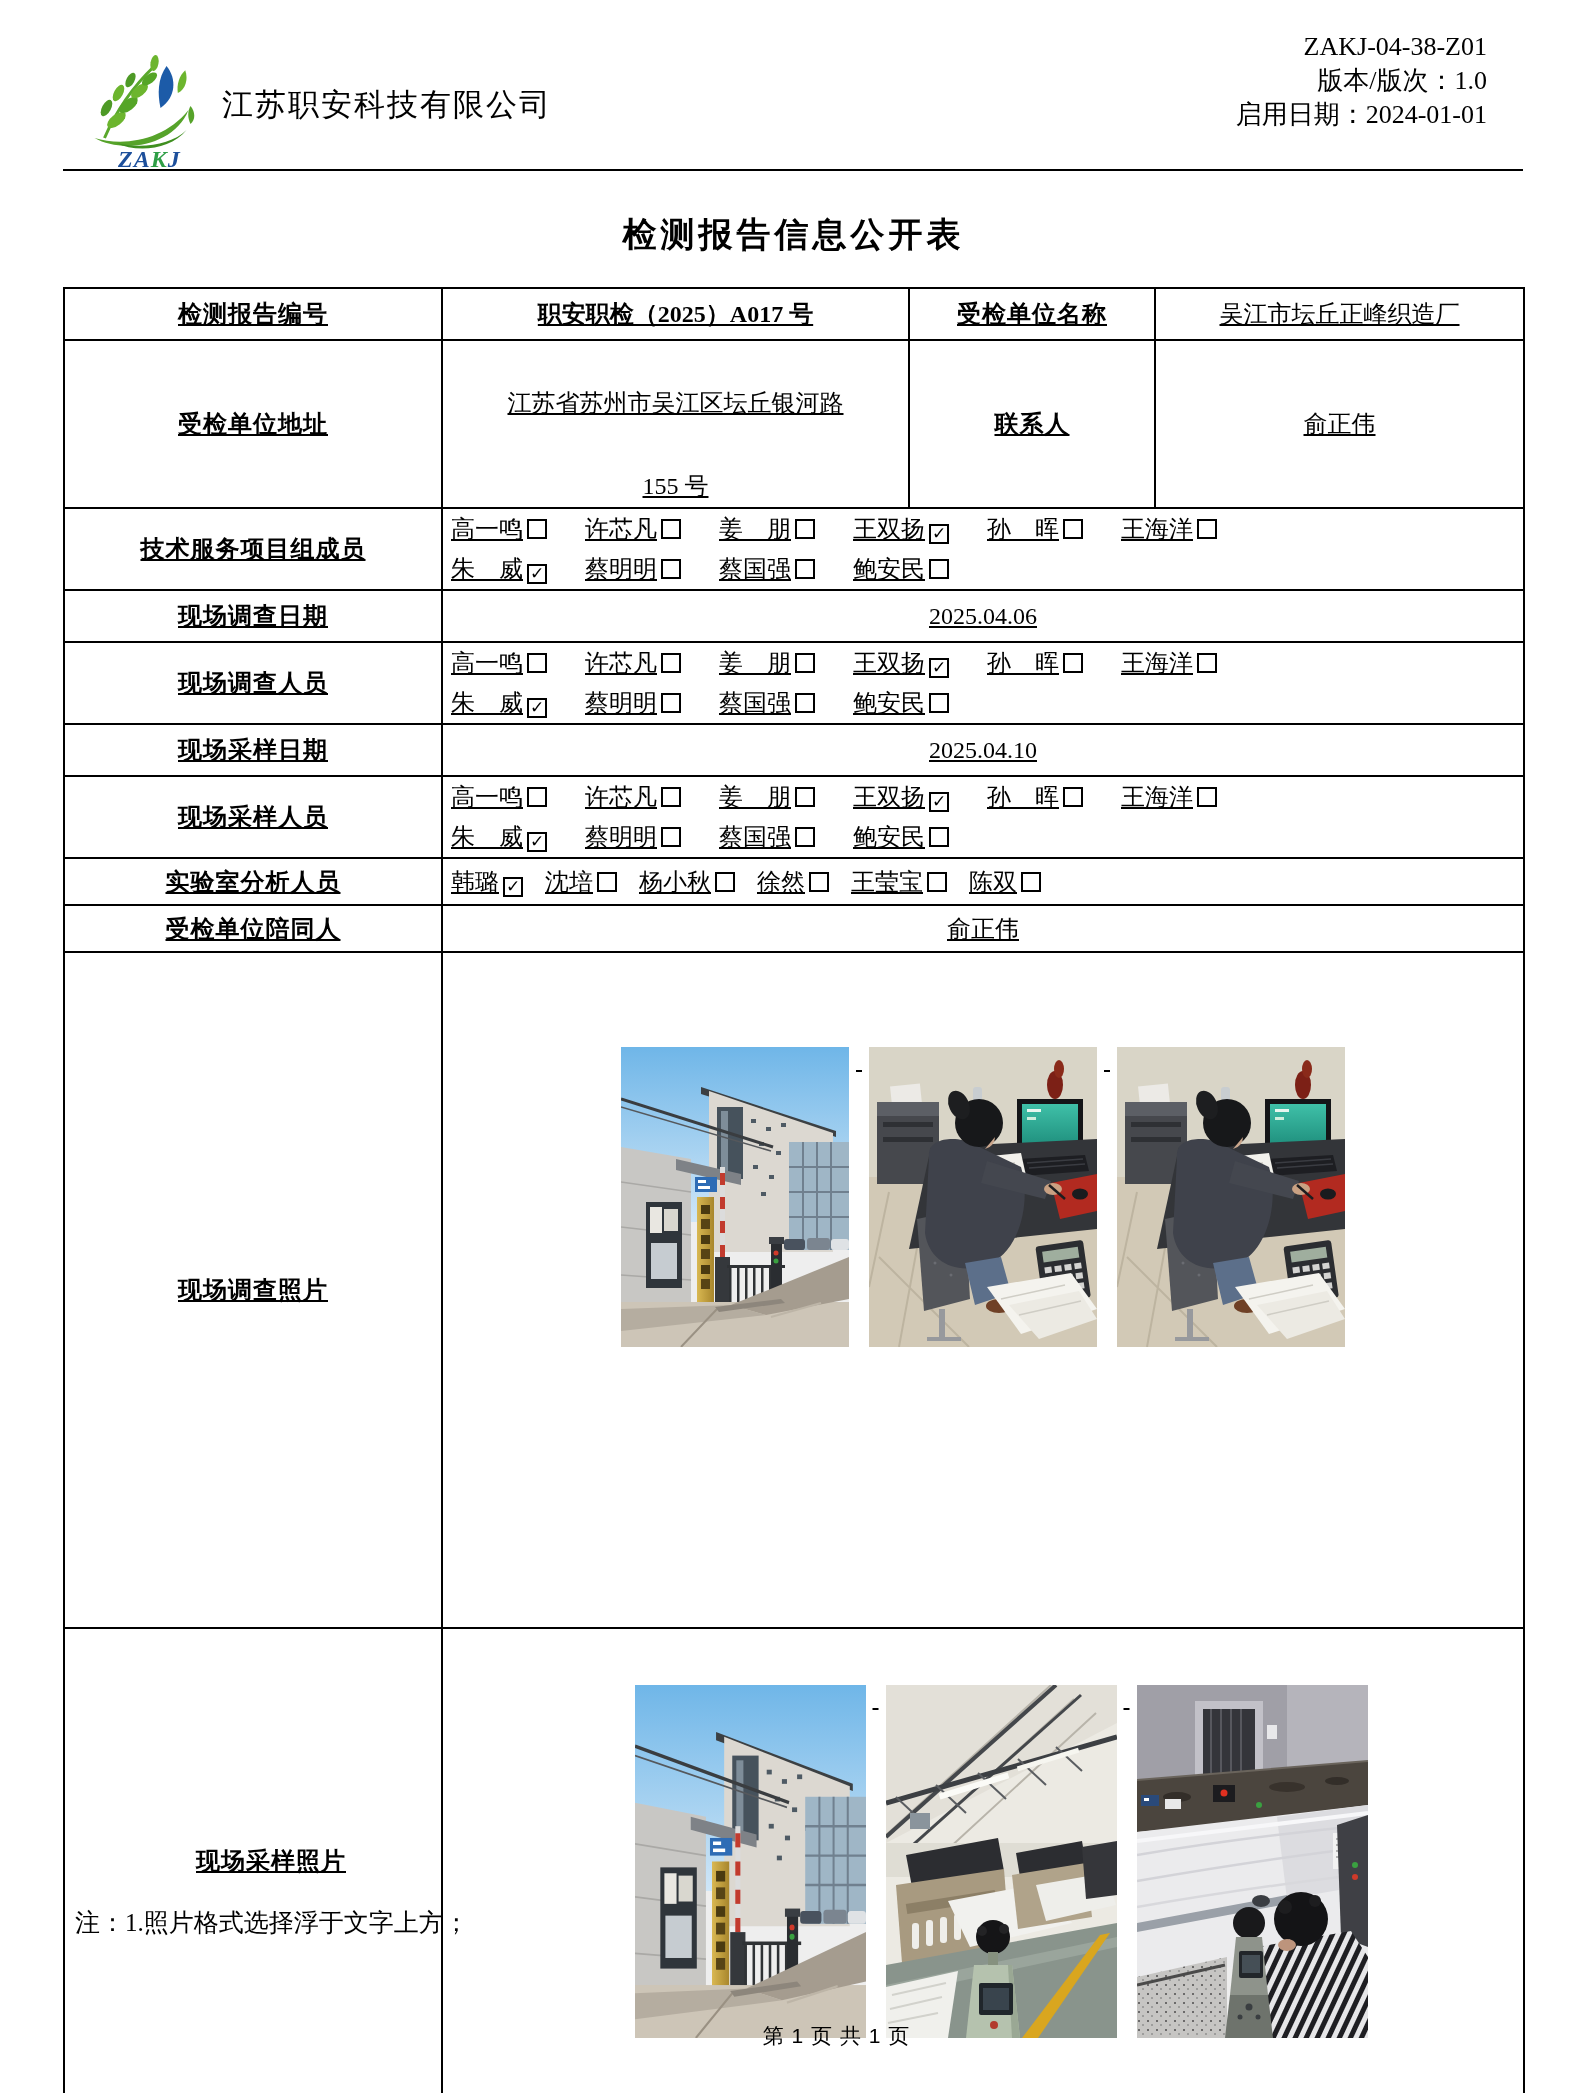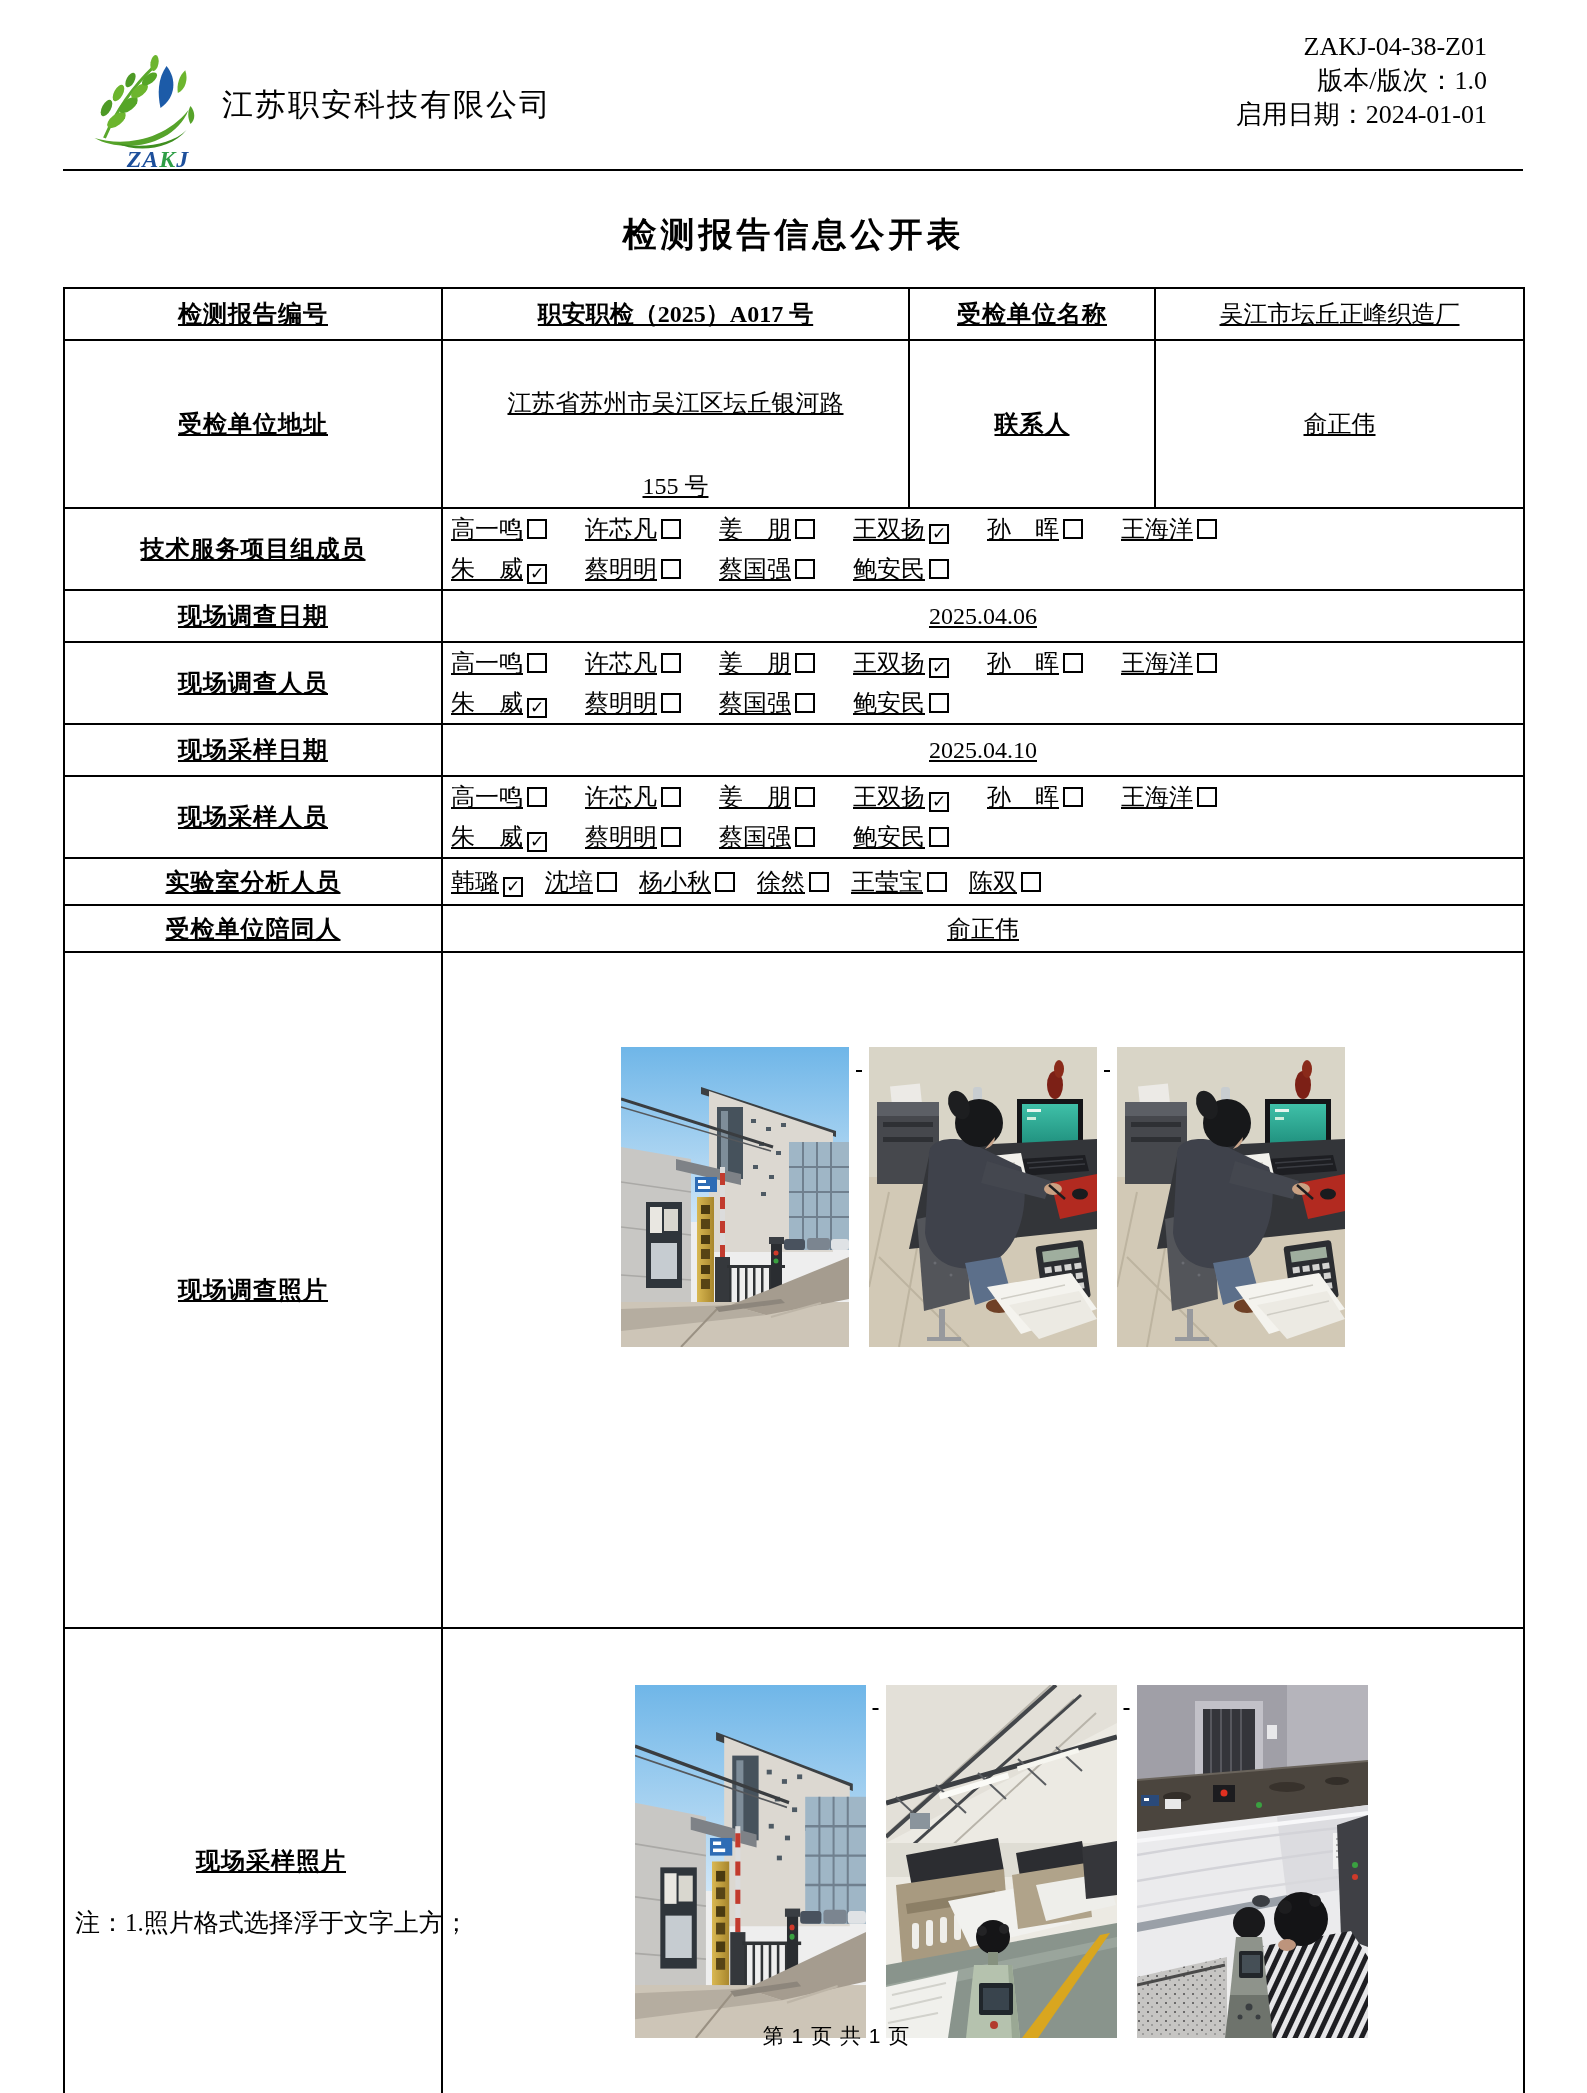--- a/index.html
+++ b/index.html
@@ -1,21 +1,21 @@
 <!DOCTYPE html>
 <html><head>
 <meta charset="utf-8">
 <style>
   html,body{margin:0;padding:0;background:#888;}
   .page{position:relative;width:1587px;height:2093px;background:#ffffff;margin:0 auto;
         font-family:"Liberation Serif","DejaVu Serif",serif;color:#000;overflow:hidden;}
 
   
   .logo-wrap{position:absolute;left:85px;top:50px;width:118px;height:100px;}
-  .logo-text{position:absolute;left:118px;top:146px;width:80px;text-align:center;
+  .logo-text{position:absolute;left:118px;top:146px;width:80px;text-align:left;
              font-style:italic;font-weight:bold;font-size:24px;letter-spacing:1px;color:#1d4f9b;}
   .logo-text .k{color:#2f9e46;}
   .company-name{position:absolute;left:222px;top:84px;font-size:31px;letter-spacing:2px;}
   .doc-meta{position:absolute;right:100px;top:30px;text-align:right;font-size:26px;line-height:34px;}
   .head-rule{position:absolute;left:63px;top:169px;width:1460px;border-top:2.5px solid #000;height:0;}
 
   .page-title{position:absolute;left:0;top:212px;width:100%;text-align:center;
               font-size:34px;font-weight:bold;letter-spacing:4px;
               font-family:"Liberation Sans","DejaVu Sans",sans-serif;}
 

